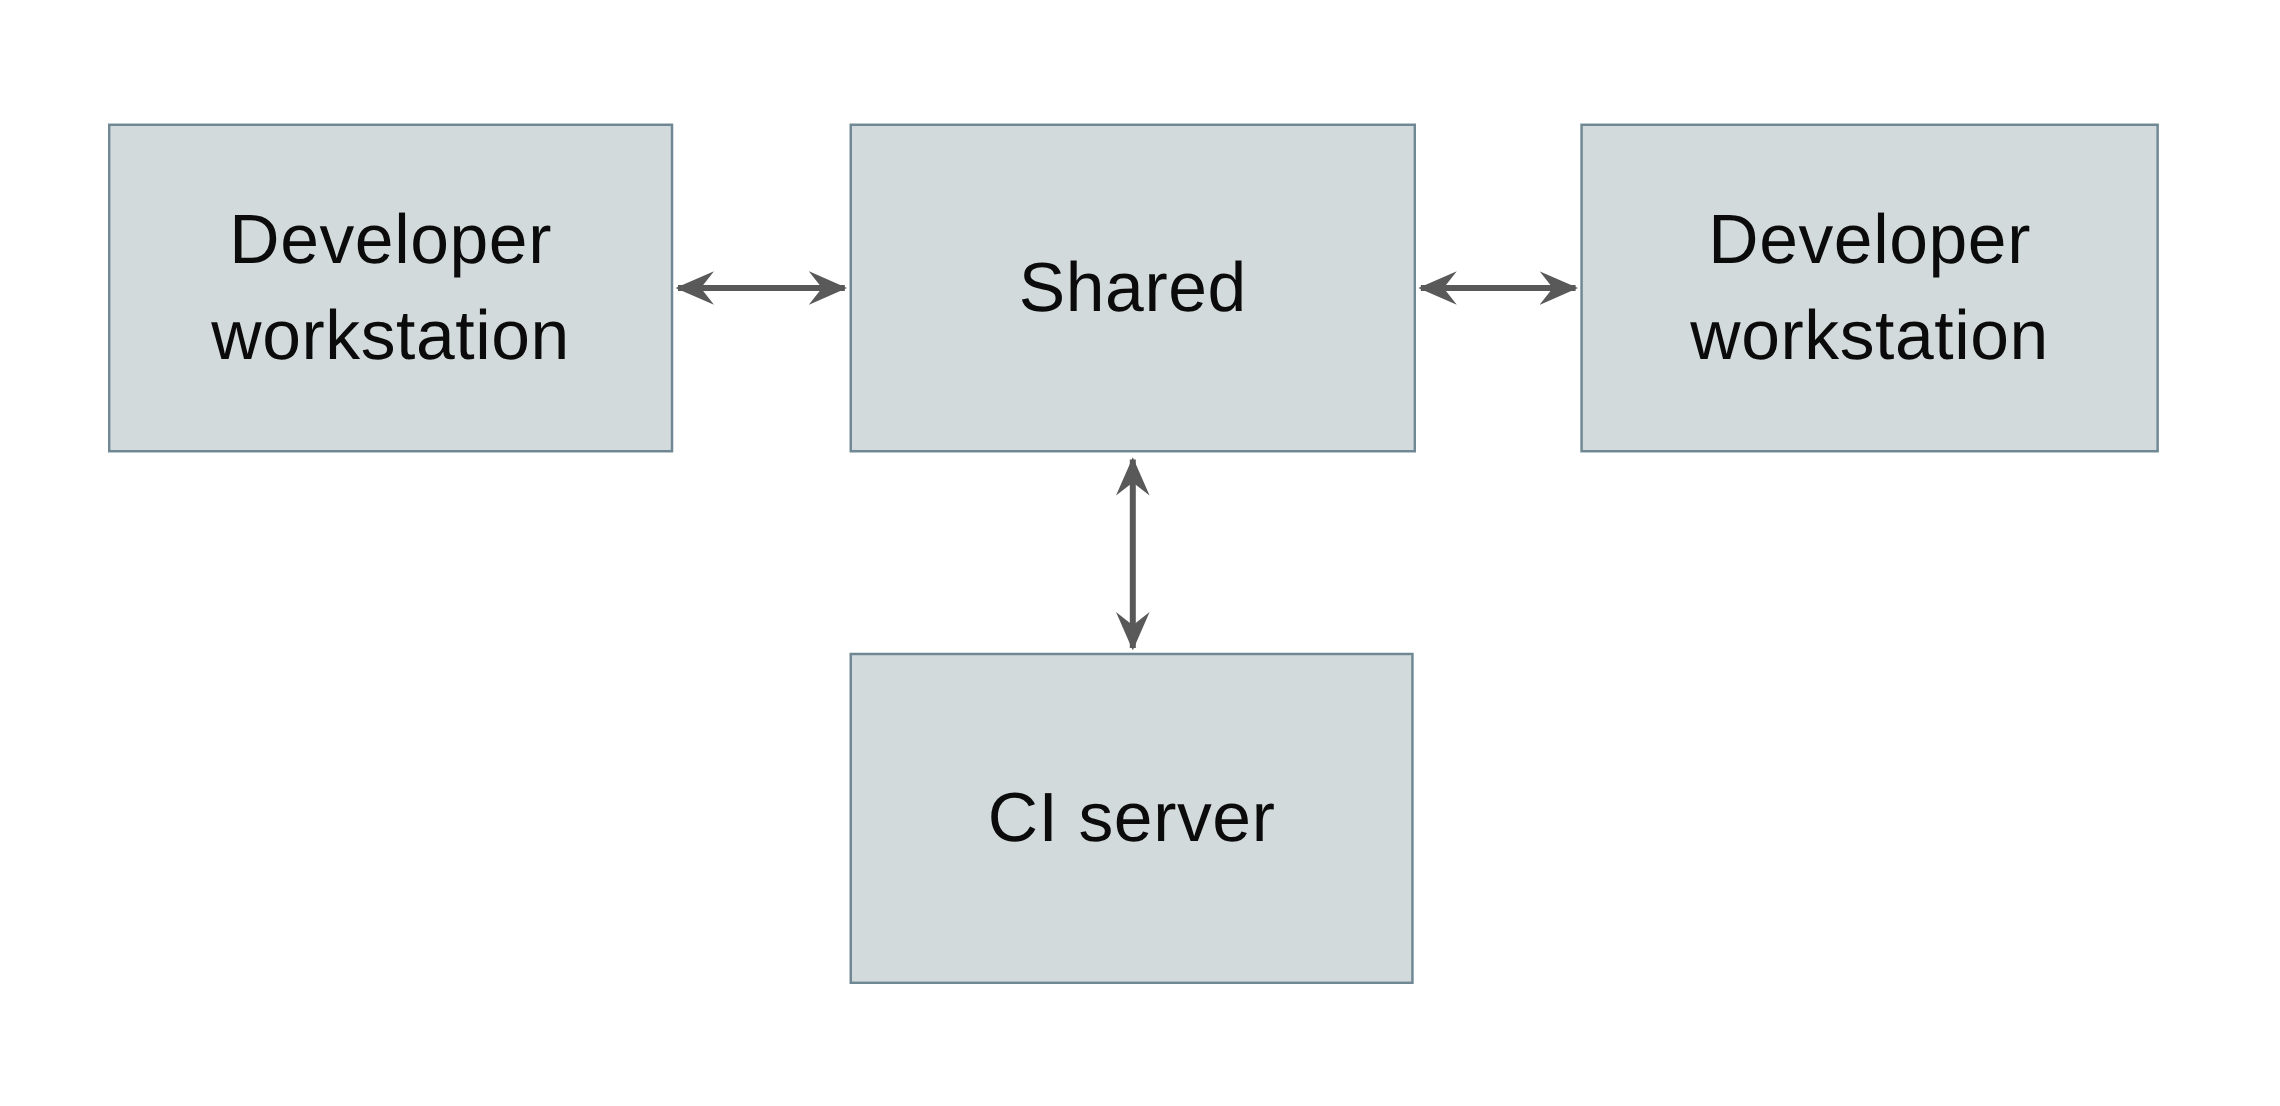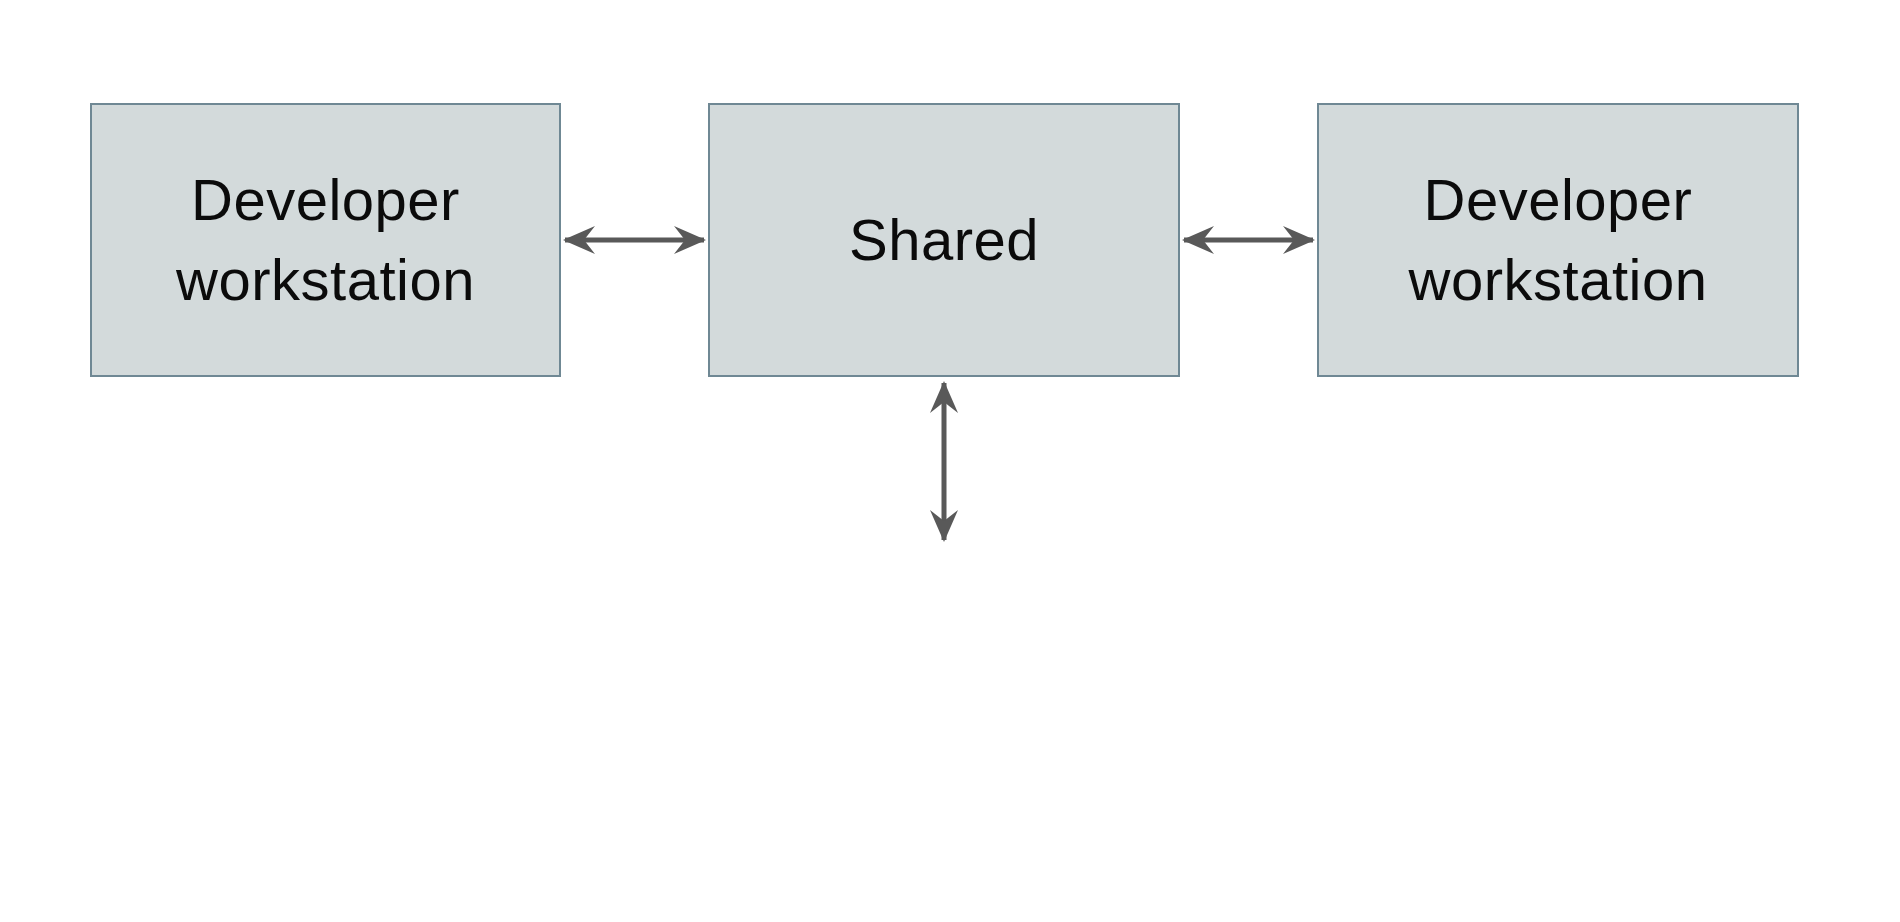--- a/index.html
+++ b/index.html
@@ -73,20 +73,23 @@
 
   <div class="node" id="node-cache">
     <span class="line">Shared</span>
   </div>
 
   <div class="node" id="node-dev-right">
     <span class="line">Developer</span>
     <span class="line">workstation</span>
   </div>
 
+  <div class="node" id="node-ci">
+    <span class="line">CI server</span>
+  </div>
 
   <svg class="arrow" id="arrow-left" width="147" height="60">
     <line class="arrow-line" x1="4" y1="30" x2="143" y2="30" marker-start="url(#ah)" marker-end="url(#ah)"></line>
   </svg>
 
   <svg class="arrow" id="arrow-right" width="137" height="60">
     <line class="arrow-line" x1="4" y1="30" x2="133" y2="30" marker-start="url(#ah)" marker-end="url(#ah)"></line>
   </svg>
 
   <svg class="arrow" id="arrow-down" width="60" height="165">

